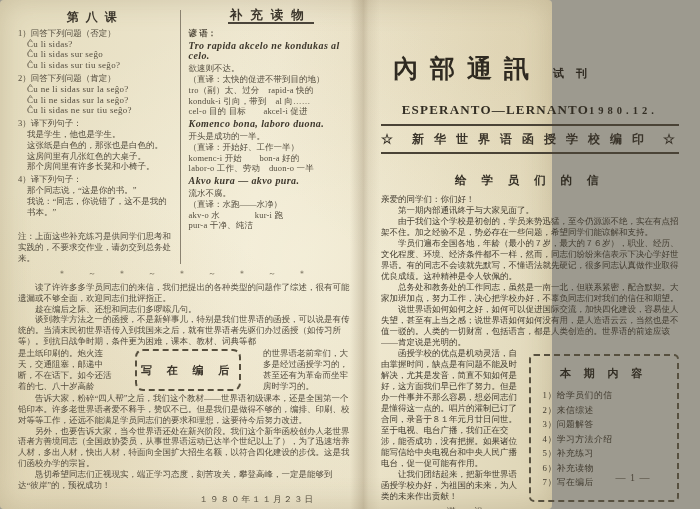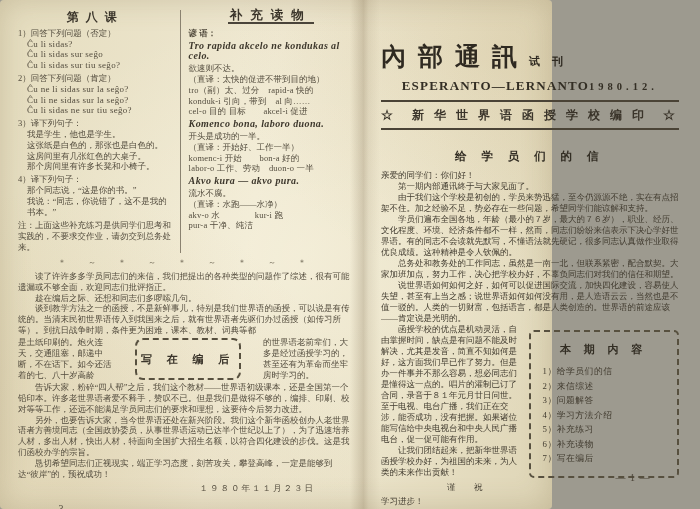--- a/index.html
+++ b/index.html
@@ -31,21 +31,21 @@
   .page-right { width: 337px; padding: 26px 16px 0 18px; color: #423c30; }
 
   
   .cols { display: flex; }
   .lesson { width: 158px; font-size: 8.5px; line-height: 10.8px; }
   .lesson-title { margin: 2px 0 5px; text-align: center; font-size: 12px; font-weight: bold; letter-spacing: 7px; color: #3a342a; }
   .lesson p { margin: 0; }
   .lesson .q { margin-top: 2px; }
   .lesson .eo { margin-left: 9px; font-size: 9px; letter-spacing: 0.3px; }
   .lesson .zh { margin-left: 9px; }
-  .lesson .note { margin-top: 3px; }
+  .lesson .note { margin-top: 14px; }
   .reading { width: 177px; margin-left: 7px; padding-left: 8px; border-left: 1px solid #8a8270; font-size: 8.5px; line-height: 10.8px; }
   .reading-title-wrap { text-align: center; margin: 0 0 4px; }
   .reading-title { display: inline-block; font-size: 12.5px; font-weight: bold; letter-spacing: 8px; color: #3a342a; border-bottom: 2px solid #4a443a; padding: 0 2px 1px; }
   .reading p { margin: 0; }
   .reading .sub { font-weight: bold; margin: 1px 0; }
   .eo-line { font-weight: bold; font-style: italic; font-size: 10px; letter-spacing: 0.4px; color: #3d372c; margin: 2px 0 1px !important; }
   .vocab { letter-spacing: 0.2px; }
 
   .divider { text-align: center; font-size: 8px; letter-spacing: 7px; color: #5c5543; margin: 4px 0 3px; }
 
@@ -61,21 +61,21 @@
     font-weight: bold; font-size: 11px; letter-spacing: 6px; color: #3a342a;
   }
   .wrap-row .wr { flex: 1; }
   .date-line { text-align: right; margin: 3px 38px 0 0 !important; letter-spacing: 2px; }
   .pageno { font-size: 10px; letter-spacing: 1px; color: #4c463a; }
   .pn-left { margin: 9px 0 0 26px; }
   .pn-right { position: absolute; bottom: 26px; right: 44px; }
 
   
   .mast-row { display: flex; align-items: baseline; margin-top: 14px; }
-  .mast-title { margin: 0; font-size: 25px; font-weight: bold; letter-spacing: 12px; color: #2f2a21; white-space: nowrap; }
+  .mast-title { margin: 12px; font-size: 25px; font-weight: bold; letter-spacing: 12px; color: #2f2a21; white-space: nowrap; }
   .issue { margin-left: 0; font-size: 11px; font-weight: bold; letter-spacing: 12px; color: #2f2a21; white-space: nowrap; text-align: center; }
   .mast-row2 { display: flex; justify-content: center; align-items: baseline; margin-top: 5px; padding-bottom: 5px; }
   .eo-name { font-weight: bold; font-size: 13px; letter-spacing: 1.2px; color: #332e24; }
   .mast-date { font-size: 10.5px; font-weight: bold; letter-spacing: 4px; color: #332e24; }
   .publisher-band {
     border-top: 2px solid #4a4336; border-bottom: 2px solid #4a4336;
     text-align: center; padding: 5px 0 4px; margin-top: 1px;
     font-size: 12px; font-weight: bold; letter-spacing: 3.5px; color: #3a342a; white-space: nowrap;
   }
   .article-title { margin: 19px 0 6px; text-align: center; font-size: 11.5px; font-weight: bold; letter-spacing: 6px; color: #332e24; }

